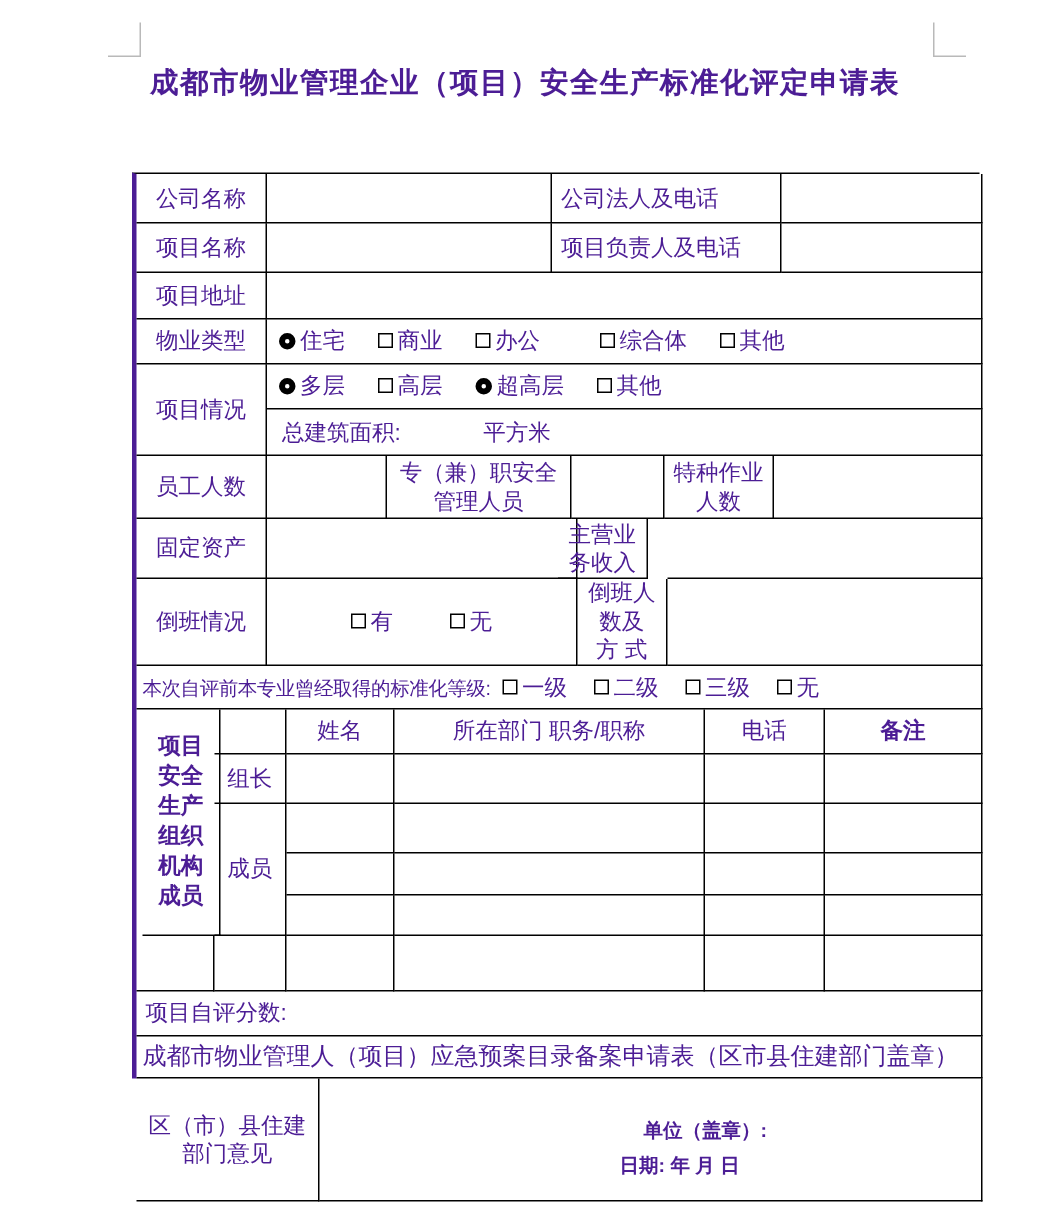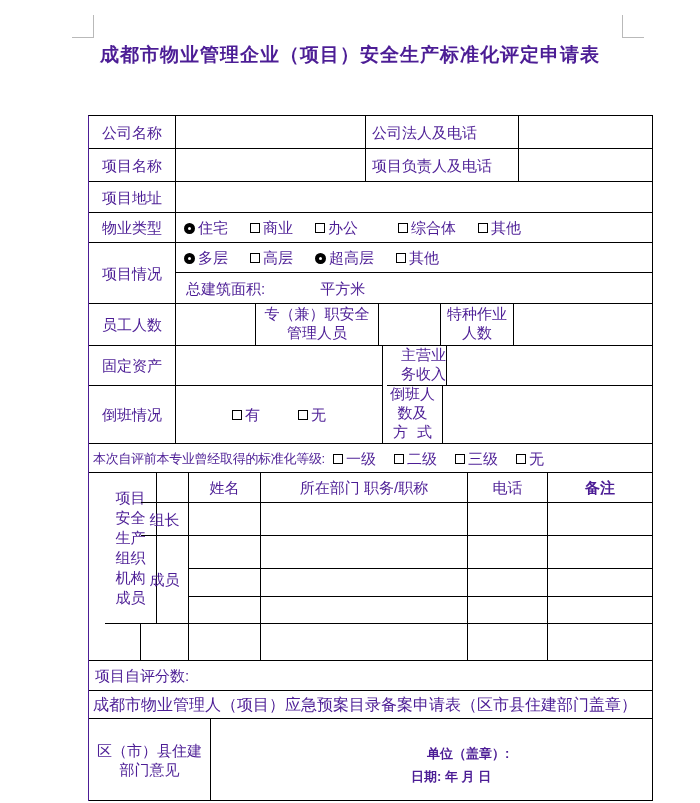--- a/index.html
+++ b/index.html
@@ -9,41 +9,41 @@
   .mark{position:absolute;width:21px;height:22px;}
   .mark-left{left:72px;top:15px;border-right:1px solid #b9b9b9;border-bottom:1px solid #b9b9b9;}
   .mark-right{left:622px;top:15px;border-left:1px solid #b9b9b9;border-bottom:1px solid #b9b9b9;}
 
   .doc-title{position:absolute;left:0;right:0;top:42px;text-align:center;
              font-size:19px;font-weight:bold;letter-spacing:1px;}
   .doc-subtitle{position:absolute;left:0;right:0;top:88px;text-align:center;
                 font-size:15px;font-weight:bold;}
   .doc-subtitle .opt{margin:0 14px;}
 
-  .tbl{position:absolute;left:88px;top:115px;width:565px;height:686px;
-       border-top:1px solid #000;border-left:1px solid #4c1d95;box-sizing:border-box;}
+  .tbl{position:absolute;left:88px;top:115px;width:565px;height:604px;
+       border-top:1px solid #000;border-left:3px solid #4c1d95;box-sizing:border-box;}
   .c{position:absolute;border-right:1px solid #000;border-bottom:1px solid #000;
      box-sizing:border-box;font-size:15px;line-height:19px;
      display:flex;align-items:center;justify-content:center;text-align:center;}
   .c.left{justify-content:flex-start;text-align:left;padding-left:6px;}
   .c.col{flex-direction:column;}
 
   .chk{display:inline-block;width:8px;height:8px;border:1px solid #000;
        margin-right:3px;vertical-align:0px;background:#fff;}
   .opt{white-space:nowrap;}
   .opt.checked .chk{width:3px;height:3px;border:4px solid #000;border-radius:50%;vertical-align:-1px;}
   .optrow .opt{margin-right:22px;}
   .optrow .opt.gap{margin-left:18px;}
   .optrow .opt:last-child{margin-right:0;}
 
   .condensed{font-size:13px;letter-spacing:-0.3px;margin-right:8px;}
   .gradeopts .opt{margin-right:18px;}
 
   .vlabel div{line-height:20px;}
-  .small-2line{line-height:19px;font-family:Liberation Mono, monospace;}
+  .small-2line{line-height:19px;}
 
   .area-unit{margin-left:55px;}
   .shift-opts .opt{margin-right:38px;}
   .shift-opts .opt:last-child{margin-right:0;}
 
   .emg{font-size:16px;}
 
   .stamp{align-items:flex-start;justify-content:flex-end;padding-bottom:12px;padding-left:200px;
          font-size:13px;font-weight:bold;line-height:23px;text-align:left;}
   .stamp .l1{padding-left:16px;text-align:right;}
@@ -103,21 +103,21 @@
     </div>
     <div class="c" style="left:290px;top:188px;width:62px;height:42px;"></div>
     <div class="c col small-2line" style="left:352px;top:188px;width:73px;height:42px;">
       <div>特种作业</div>
       <div>人数</div>
     </div>
     <div class="c" style="left:425px;top:188px;width:139px;height:42px;"></div>
 
     <div class="c" style="left:0;top:230px;width:87px;height:40px;">固定资产</div>
     <div class="c" style="left:87px;top:230px;width:207px;height:40px;"></div>
-    <div class="c col small-2line" style="left:298px;top:230px;width:60px;height:40px;align-items:flex-end;">
+    <div class="c col small-2line" style="left:281px;top:230px;width:60px;height:40px;">
       <div>主营业</div>
       <div>务收入</div>
     </div>
     <div class="c" style="left:354px;top:230px;width:210px;height:40px;"></div>
 
     <div class="c" style="left:0;top:270px;width:87px;height:58px;">倒班情况</div>
     <div class="c shift-opts" style="left:87px;top:270px;width:207px;height:58px;">
       <span class="opt"><span class="chk"></span><span>有</span></span>
       <span class="opt"><span class="chk"></span><span>无</span></span>
     </div>
@@ -129,21 +129,21 @@
     <div class="c" style="left:354px;top:270px;width:210px;height:58px;"></div>
 
     <div class="c left gradeopts" style="left:0;top:328px;width:564px;height:29px;padding-left:4px;">
       <span class="condensed">本次自评前本专业曾经取得的标准化等级:</span>
       <span class="opt"><span class="chk"></span><span>一级</span></span>
       <span class="opt"><span class="chk"></span><span>二级</span></span>
       <span class="opt"><span class="chk"></span><span>三级</span></span>
       <span class="opt"><span class="chk"></span><span>无</span></span>
     </div>
 
-    <div class="c col vlabel" style="left:16px;top:357px;width:52px;height:151px;">
+    <div class="c col vlabel" style="left:4px;top:357px;width:52px;height:151px;font-weight:bold;">
       <div>项目</div>
       <div>安全</div>
       <div>生产</div>
       <div>组织</div>
       <div>机构</div>
       <div>成员</div>
     </div>
 
     <div class="c" style="left:52px;top:357px;width:48px;height:30px;"></div>
     <div class="c" style="left:100px;top:357px;width:72px;height:30px;">姓名</div>

